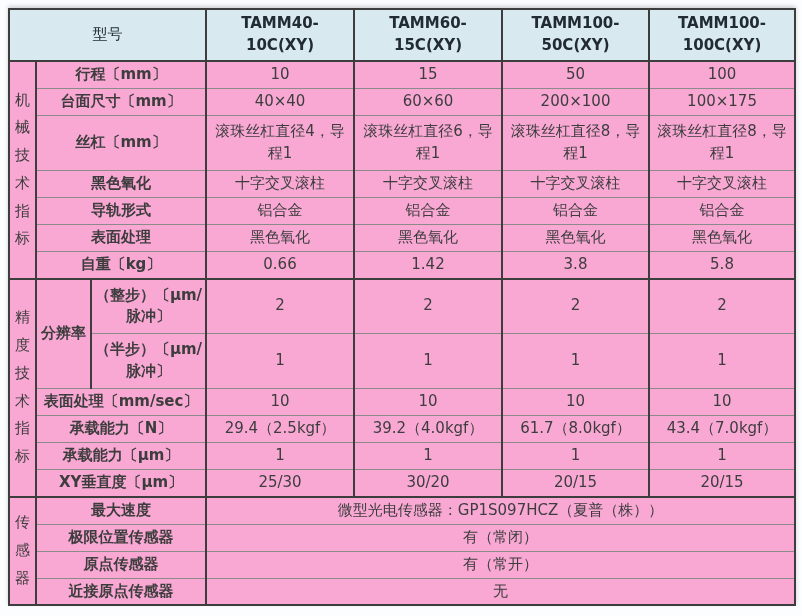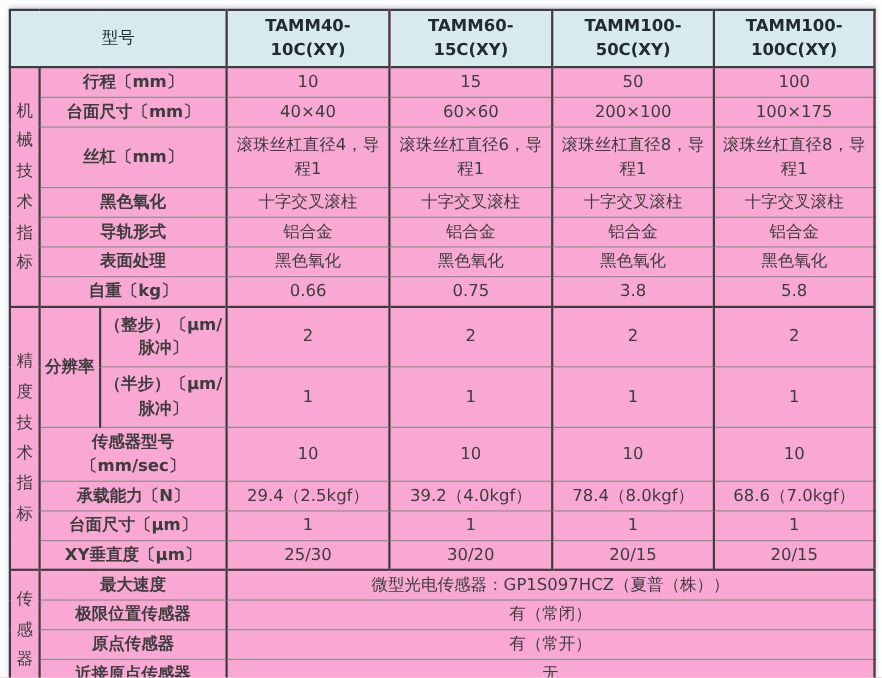--- a/index.html
+++ b/index.html
@@ -127,21 +127,21 @@
   <tr class="h-sm">
     <td class="lbl" colspan="2">表面处理</td>
     <td class="val">黑色氧化</td>
     <td class="val">黑色氧化</td>
     <td class="val">黑色氧化</td>
     <td class="val">黑色氧化</td>
   </tr>
   <tr class="h-sm">
     <td class="lbl" colspan="2">自重〔kg〕</td>
     <td class="val">0.66</td>
-    <td class="val">0.75</td>
+    <td class="val">1.42</td>
     <td class="val">3.8</td>
     <td class="val">5.8</td>
   </tr>
 
   <tr class="h-lg section-start">
     <td class="cat" rowspan="6">精度技术指标</td>
     <td class="lbl" rowspan="2">分辨率</td>
     <td class="lbl">（整步）〔μm/
 脉冲〕</td>
     <td class="val">2</td>
@@ -151,35 +151,35 @@
   </tr>
   <tr class="h-lg">
     <td class="lbl">（半步）〔μm/
 脉冲〕</td>
     <td class="val">1</td>
     <td class="val">1</td>
     <td class="val">1</td>
     <td class="val">1</td>
   </tr>
   <tr class="h-sm">
-    <td class="lbl" colspan="2">传感器型号〔mm/sec〕</td>
+    <td class="lbl" colspan="2">表面处理〔mm/sec〕</td>
     <td class="val">10</td>
     <td class="val">10</td>
     <td class="val">10</td>
     <td class="val">10</td>
   </tr>
   <tr class="h-sm">
     <td class="lbl" colspan="2">承载能力〔N〕</td>
     <td class="val">29.4（2.5kgf）</td>
     <td class="val">39.2（4.0kgf）</td>
-    <td class="val">78.4（8.0kgf）</td>
-    <td class="val">68.6（7.0kgf）</td>
-  </tr>
-  <tr class="h-sm">
-    <td class="lbl" colspan="2">台面尺寸〔μm〕</td>
+    <td class="val">61.7（8.0kgf）</td>
+    <td class="val">43.4（7.0kgf）</td>
+  </tr>
+  <tr class="h-sm">
+    <td class="lbl" colspan="2">承载能力〔μm〕</td>
     <td class="val">1</td>
     <td class="val">1</td>
     <td class="val">1</td>
     <td class="val">1</td>
   </tr>
   <tr class="h-sm">
     <td class="lbl" colspan="2">XY垂直度〔μm〕</td>
     <td class="val">25/30</td>
     <td class="val">30/20</td>
     <td class="val">20/15</td>

